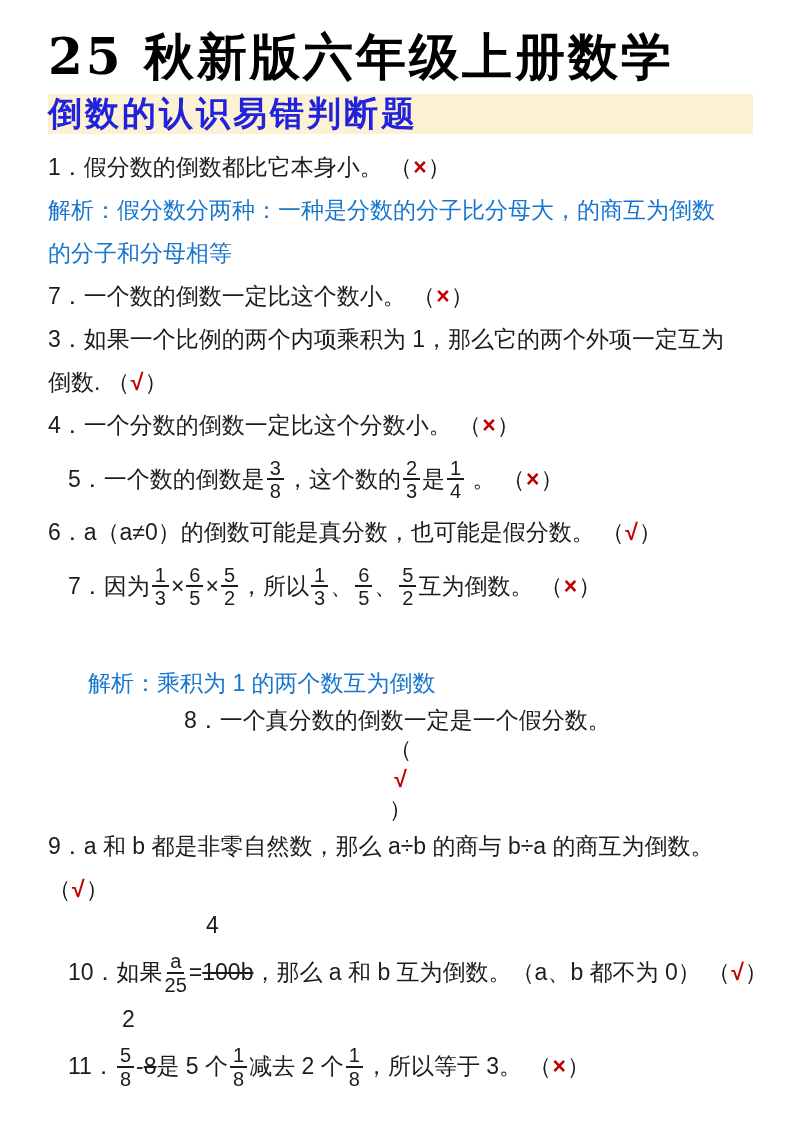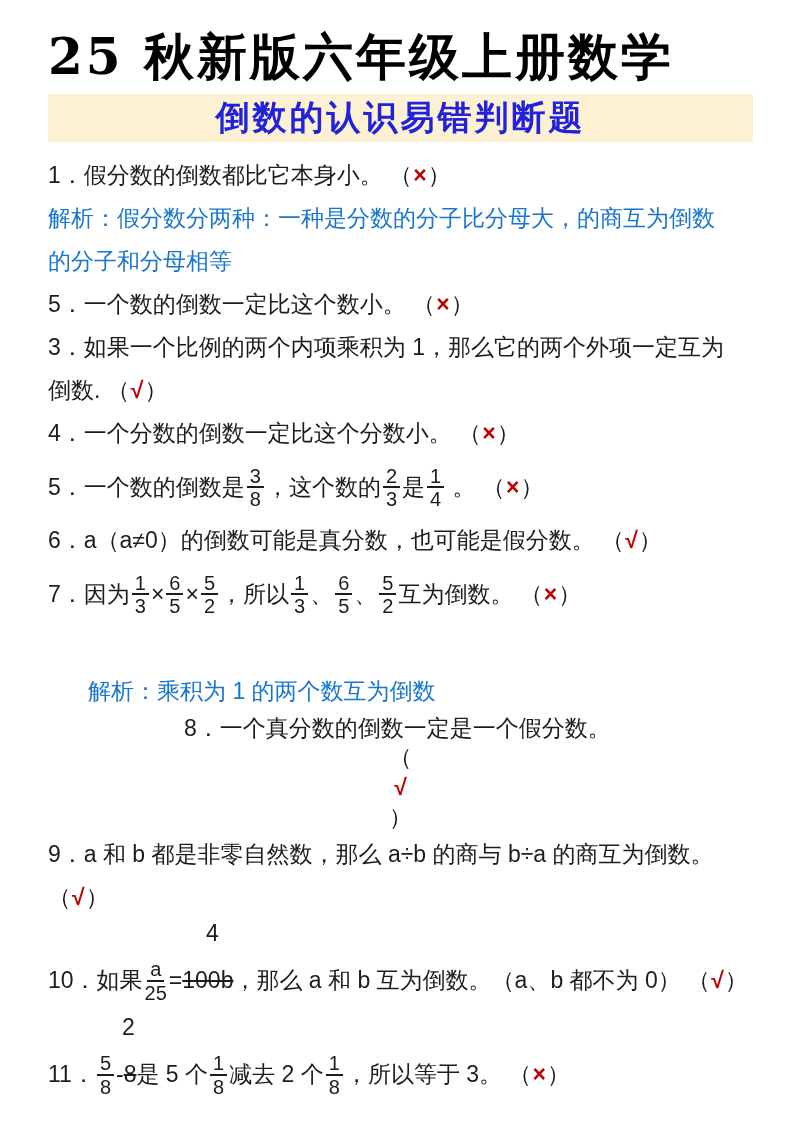--- a/index.html
+++ b/index.html
@@ -16,31 +16,31 @@
     color:var(--text-black);
   }
   .page{width:793px;height:1122px;box-sizing:border-box;padding:0 40px 0 48px;}
   .title{
     margin:28px 0 8px 0;
     font-family:"DejaVu Serif","Liberation Serif",serif;
     font-size:50px;font-weight:900;letter-spacing:3px;color:#000;
     line-height:1.15;
   }
   .band{
-    height:48px;display:flex;align-items:center;justify-content:center;
+    height:40px;display:flex;align-items:center;
     background:var(--band-bg);
   }
   .subtitle{
     font-family:"DejaVu Serif","Liberation Serif",serif;
     font-size:34px;font-weight:bold;letter-spacing:3px;
     color:var(--subtitle-blue);
   }
   .content{padding-top:13px;font-size:23px;line-height:1.3;}
   .line{min-height:43px;display:flex;align-items:center;white-space:pre;}
-  .line.tall{min-height:64px;}
+  .line.tall{min-height:64px;margin-left:20px;}
   .line.blue{color:var(--analysis-blue);}
   .line.indent{padding-left:40px;margin-top:44px;}
   .line.stray{min-height:30px;}
   .gap-top{flex-direction:column;}
   .ind-158{padding-left:158px;}
   .ind-74{padding-left:74px;}
   .seg{white-space:pre;}
   .frac{
     display:inline-flex;flex-direction:column;align-items:center;
     line-height:1.02;font-size:20px;margin:0 2px;vertical-align:middle;
@@ -59,21 +59,21 @@
   <h1 class="title">25 秋新版六年级上册数学</h1>
 
   <div class="band">
     <span class="subtitle">倒数的认识易错判断题</span>
   </div>
 
   <div class="content">
     <div class="line"><span class="seg">1．假分数的倒数都比它本身小。 </span><span class="paren">（</span><span class="mark">×</span><span class="paren">）</span></div>
     <div class="line blue">解析：假分数分两种：一种是分数的分子比分母大，的商互为倒数</div>
     <div class="line blue">的分子和分母相等</div>
-    <div class="line"><span class="seg">5．一个数的倒数一定比这个数小。 </span><span class="paren">（</span><span class="mark">×</span><span class="paren">）</span></div>
+    <div class="line"><span class="seg">7．一个数的倒数一定比这个数小。 </span><span class="paren">（</span><span class="mark">×</span><span class="paren">）</span></div>
     <div class="line">3．如果一个比例的两个内项乘积为 1，那么它的两个外项一定互为</div>
     <div class="line"><span class="seg">倒数. </span><span class="paren">（</span><span class="mark">√</span><span class="paren">）</span></div>
     <div class="line"><span class="seg">4．一个分数的倒数一定比这个分数小。 </span><span class="paren">（</span><span class="mark">×</span><span class="paren">）</span></div>
     <div class="line tall"><span class="seg">5．一个数的倒数是</span><span class="frac"><span class="num">3</span><span class="den">8</span></span><span class="seg">，这个数的</span><span class="frac"><span class="num">2</span><span class="den">3</span></span><span class="seg">是</span><span class="frac"><span class="num">1</span><span class="den">4</span></span><span class="seg"> 。 </span><span class="paren">（</span><span class="mark">×</span><span class="paren">）</span></div>
     <div class="line"><span class="seg">6．a（a≠0）的倒数可能是真分数，也可能是假分数。 </span><span class="paren">（</span><span class="mark">√</span><span class="paren">）</span></div>
     <div class="line tall"><span class="seg">7．因为</span><span class="frac"><span class="num">1</span><span class="den">3</span></span><span class="seg">×</span><span class="frac"><span class="num">6</span><span class="den">5</span></span><span class="seg">×</span><span class="frac"><span class="num">5</span><span class="den">2</span></span><span class="seg">，所以</span><span class="frac"><span class="num">1</span><span class="den">3</span></span><span class="seg">、</span><span class="frac"><span class="num">6</span><span class="den">5</span></span><span class="seg">、</span><span class="frac"><span class="num">5</span><span class="den">2</span></span><span class="seg">互为倒数。 </span><span class="paren">（</span><span class="mark">×</span><span class="paren">）</span></div>
     <div class="line blue indent">解析：乘积为 1 的两个数互为倒数</div>
     <div class="line gap-top"><span class="seg">8．一个真分数的倒数一定是一个假分数。 </span><span class="paren">（</span><span class="mark">√</span><span class="paren">）</span></div>
     <div class="line">9．a 和 b 都是非零自然数，那么 a÷b 的商与 b÷a 的商互为倒数。</div>
     <div class="line"><span class="paren">（</span><span class="mark">√</span><span class="paren">）</span></div>

